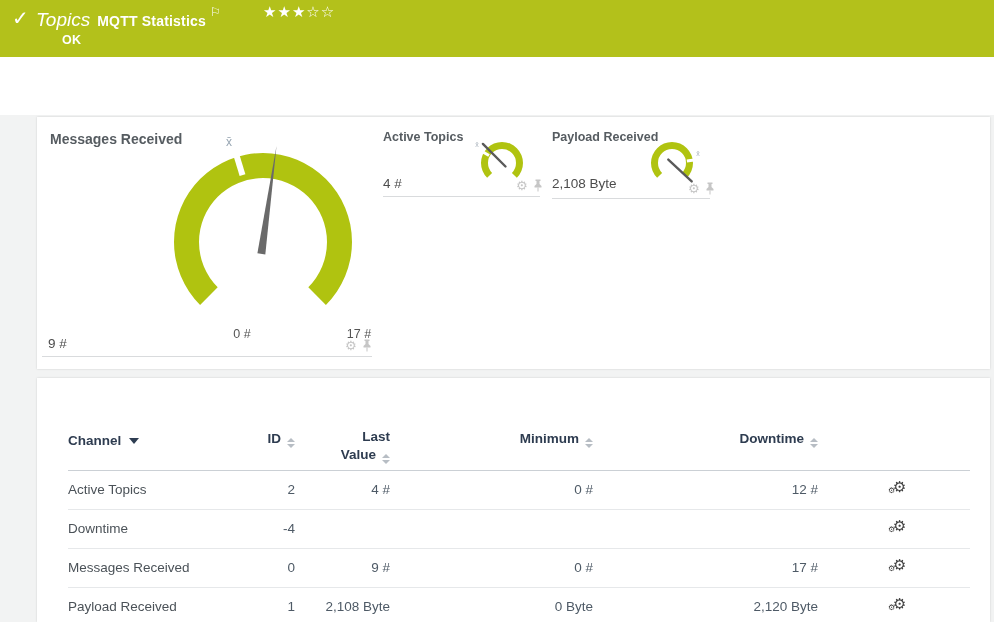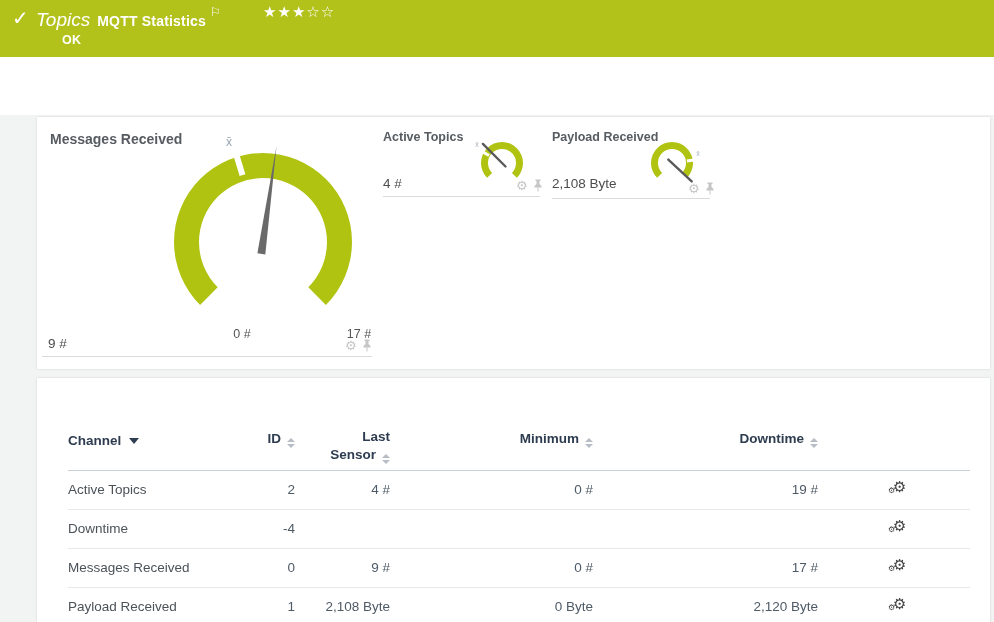--- a/index.html
+++ b/index.html
@@ -209,21 +209,21 @@
         </colgroup>
         <thead>
           <tr>
             <th class="c-channel"><span>Channel</span><span class="caret-down"></span></th>
             <th><span>ID</span><span class="sort">
                   <i class="up"></i>
                   <i class="down"></i>
                 </span></th>
             <th class="c-last">
               <span class="two-line"><span>Last</span><br>
-              <span>Sensor</span><span class="sort">
+              <span>Value</span><span class="sort">
                     <i class="up"></i>
                     <i class="down"></i>
                   </span></span>
             </th>
             <th><span>Minimum</span><span class="sort">
                   <i class="up"></i>
                   <i class="down"></i>
                 </span></th>
             <th><span>Downtime</span><span class="sort">
                   <i class="up"></i>
@@ -231,21 +231,21 @@
                 </span></th>
             <th></th>
           </tr>
         </thead>
         <tbody>
           <tr>
             <td class="c-channel">Active Topics</td>
             <td>2</td>
             <td>4 #</td>
             <td>0 #</td>
-            <td>19 #</td>
+            <td>12 #</td>
             <td class="c-gears"><span class="gears"><i class="big">⚙</i><i class="small">⚙</i></span></td>
           </tr>
           <tr>
             <td class="c-channel">Downtime</td>
             <td>-4</td>
             <td></td>
             <td></td>
             <td></td>
             <td class="c-gears"><span class="gears"><i class="big">⚙</i><i class="small">⚙</i></span></td>
           </tr>

